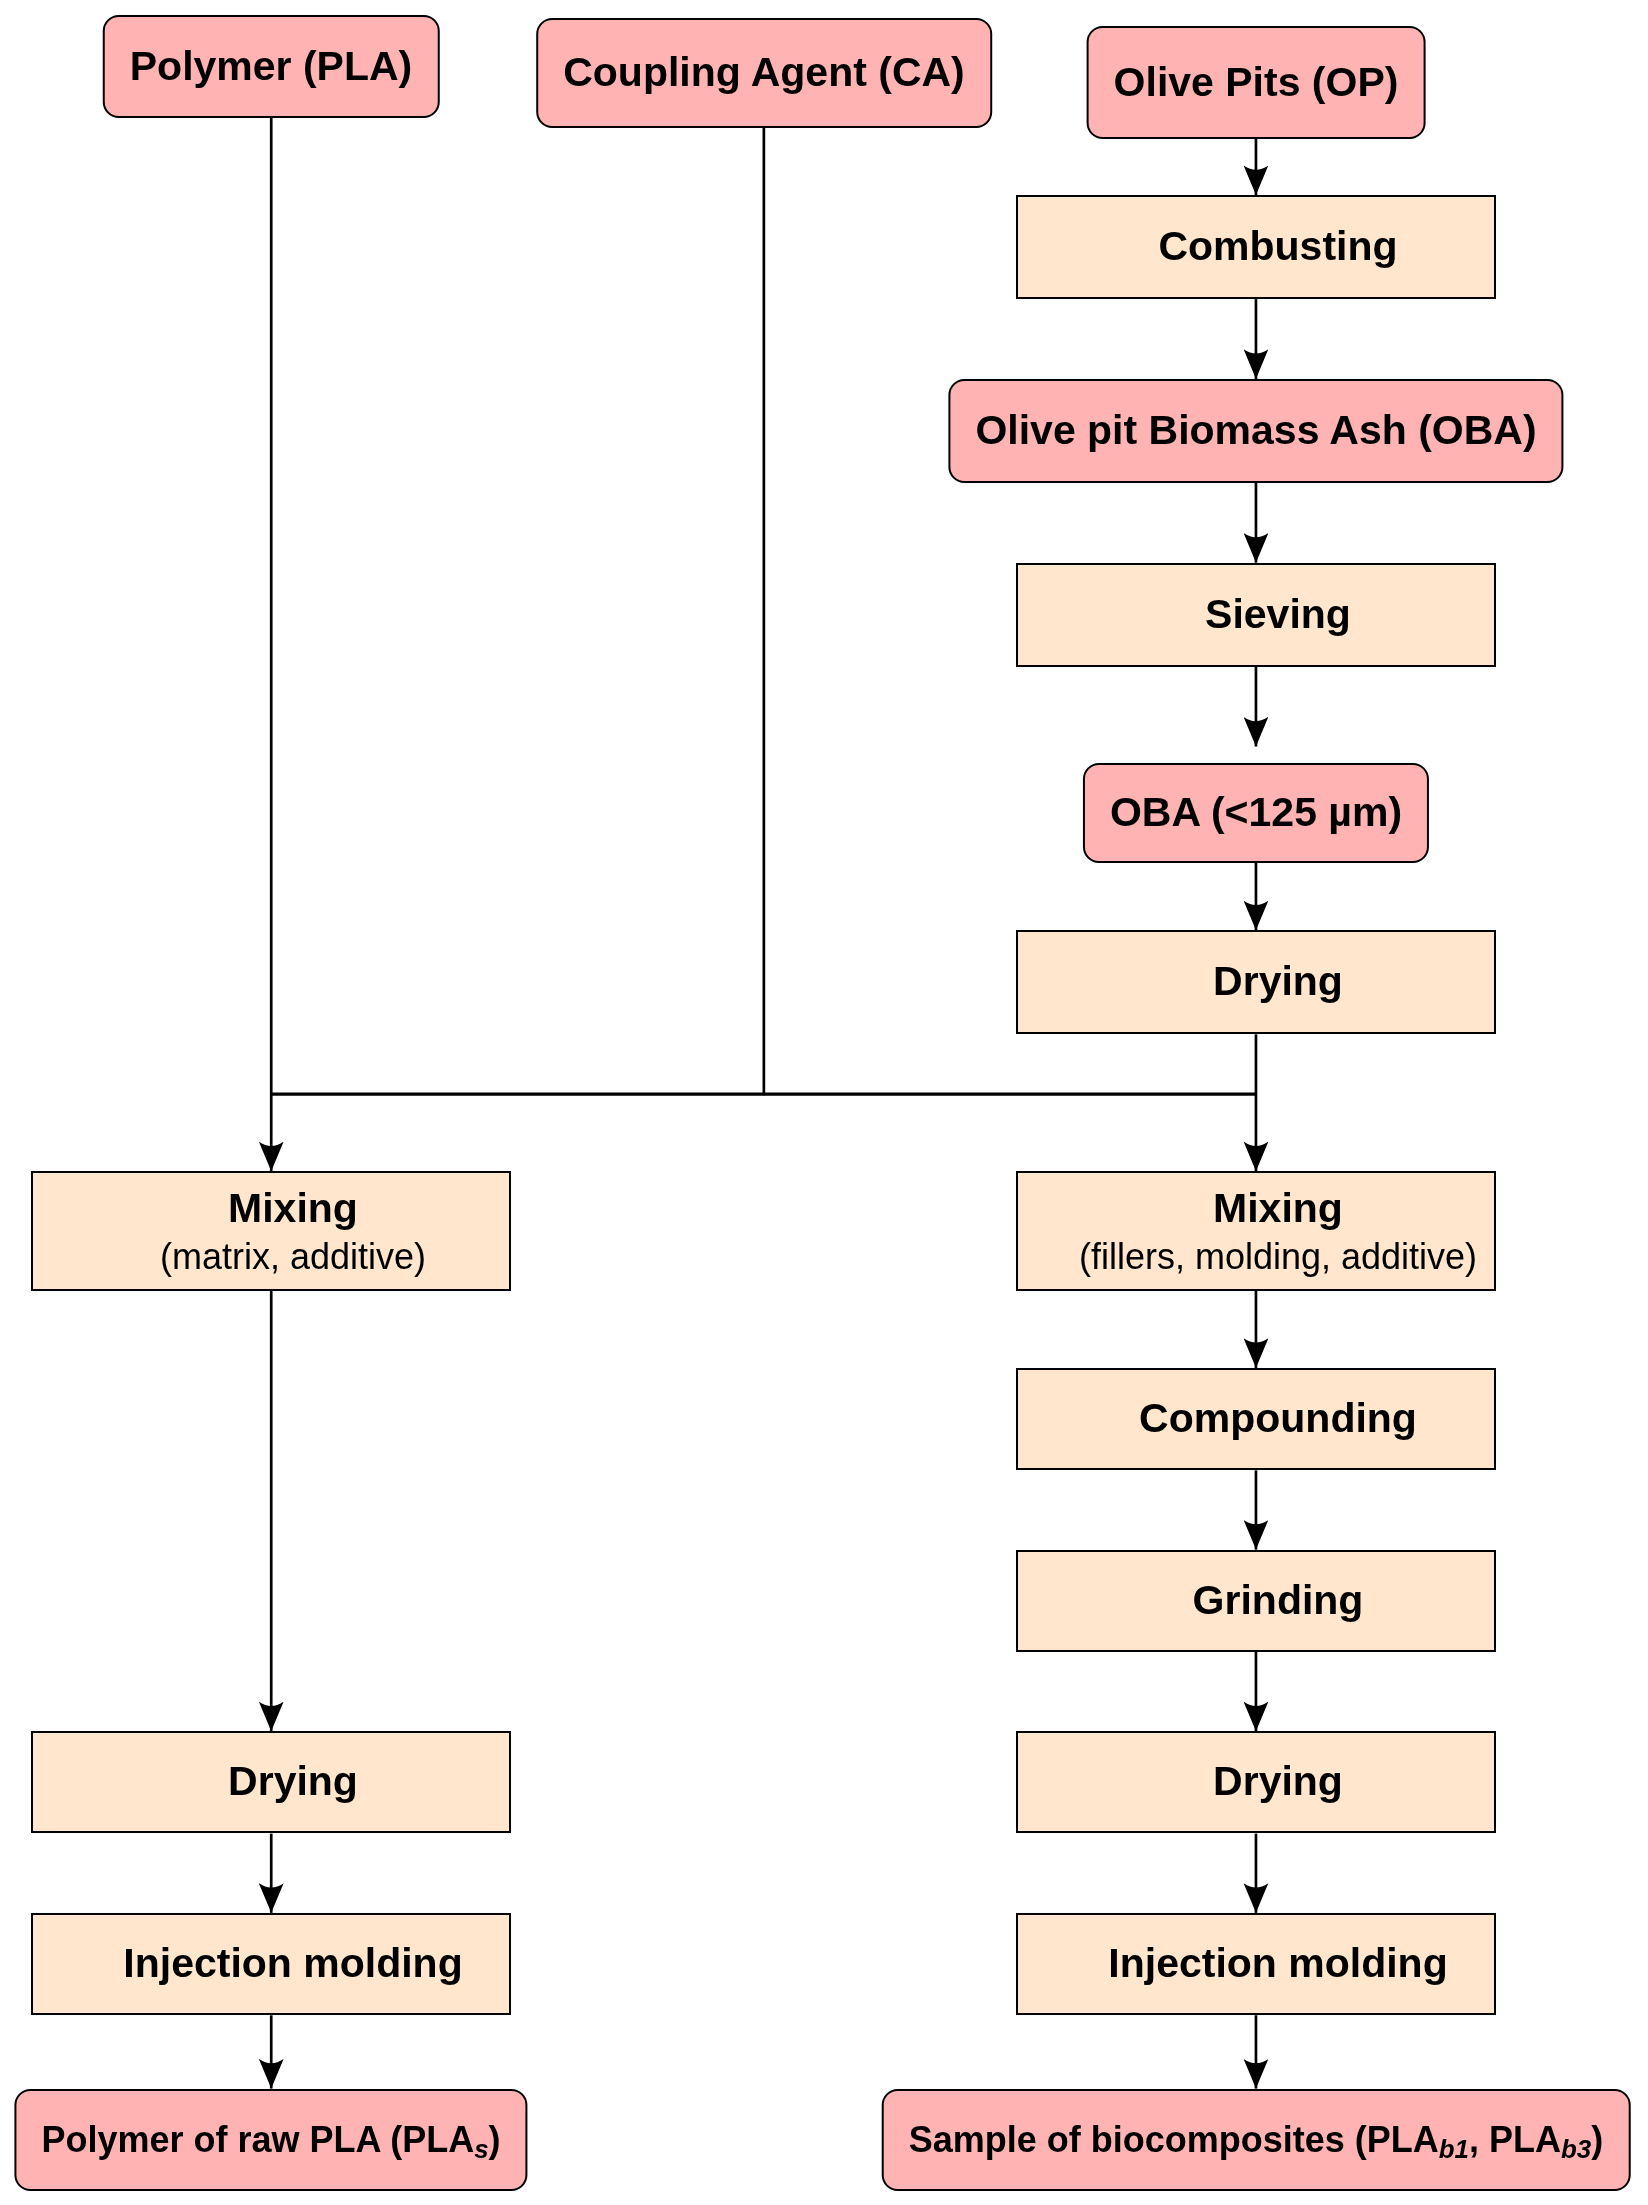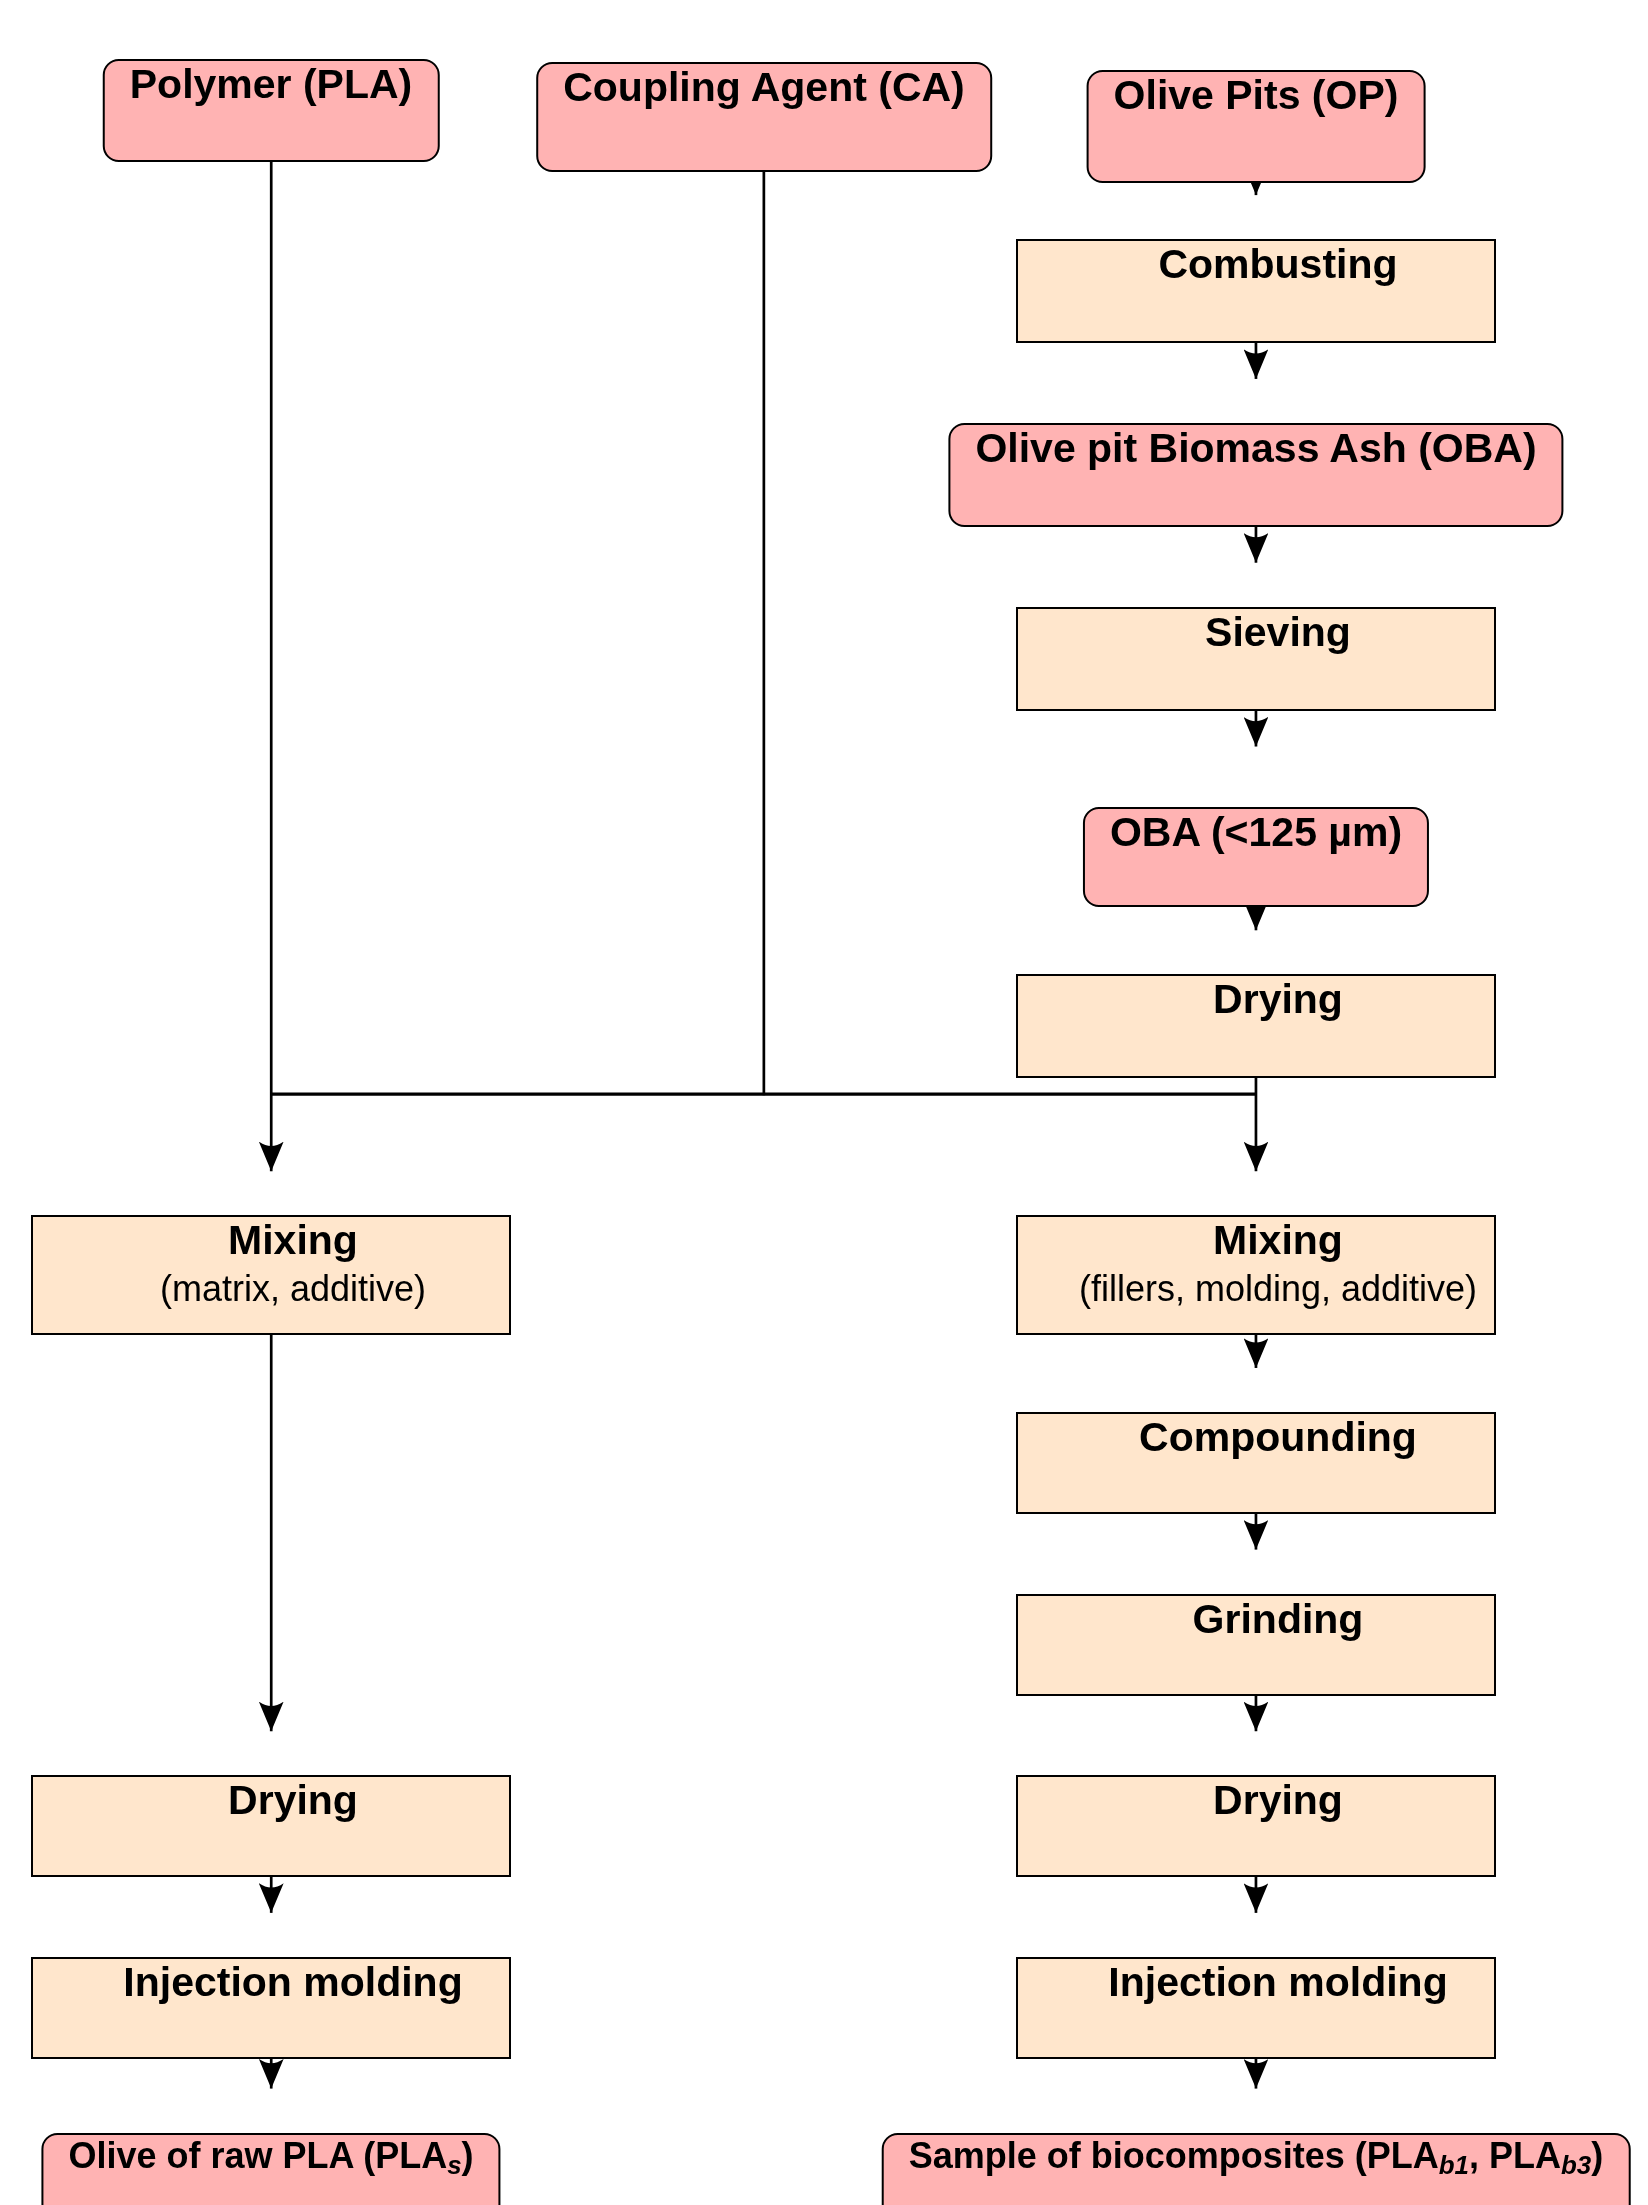--- a/index.html
+++ b/index.html
@@ -12,27 +12,26 @@
     overflow:hidden;
   }
   #wires{position:absolute;left:0;top:0;width:1649px;height:2205px;}
   .node{
     position:absolute;
     box-sizing:border-box;
     border:2.7px solid #000000;
     display:flex;
     flex-direction:column;
     align-items:center;
-    justify-content:flex-start;
+    justify-content:center;
     text-align:center;
     font-weight:700;
     font-size:41px;
     white-space:nowrap;
     line-height:1.15;
-    margin-top:44px;
   }
   .material{
     background:#ffb3b3;
     border-radius:16px;
     padding:0 25px;
     transform:translateX(-50%);
   }
   .process{
     background:#ffe6cc;
     width:480px;
@@ -148,21 +147,21 @@
 
   <div class="node process" style="left:271px;top:1913px;height:102px">
     <span>Injection molding</span>
   </div>
 
   <div class="node process" style="left:1256px;top:1913px;height:102px">
     <span>Injection molding</span>
   </div>
 
   <div class="node material sample" style="left:271px;top:2089px;height:102px">
-    <span><span>Olive of raw PLA (PLA</span><sub class="ss">s</sub><span>)</span></span>
+    <span><span>Polymer of raw PLA (PLA</span><sub class="ss">s</sub><span>)</span></span>
   </div>
 
   <div class="node material sample" style="left:1256px;top:2089px;height:102px">
     <span><span>Sample of biocomposites (PLA</span><sub class="ss">b1</sub><span>, PLA</span><sub class="ss">b3</sub><span>)</span></span>
   </div>
 
 </div>
 
 
 </body></html>

